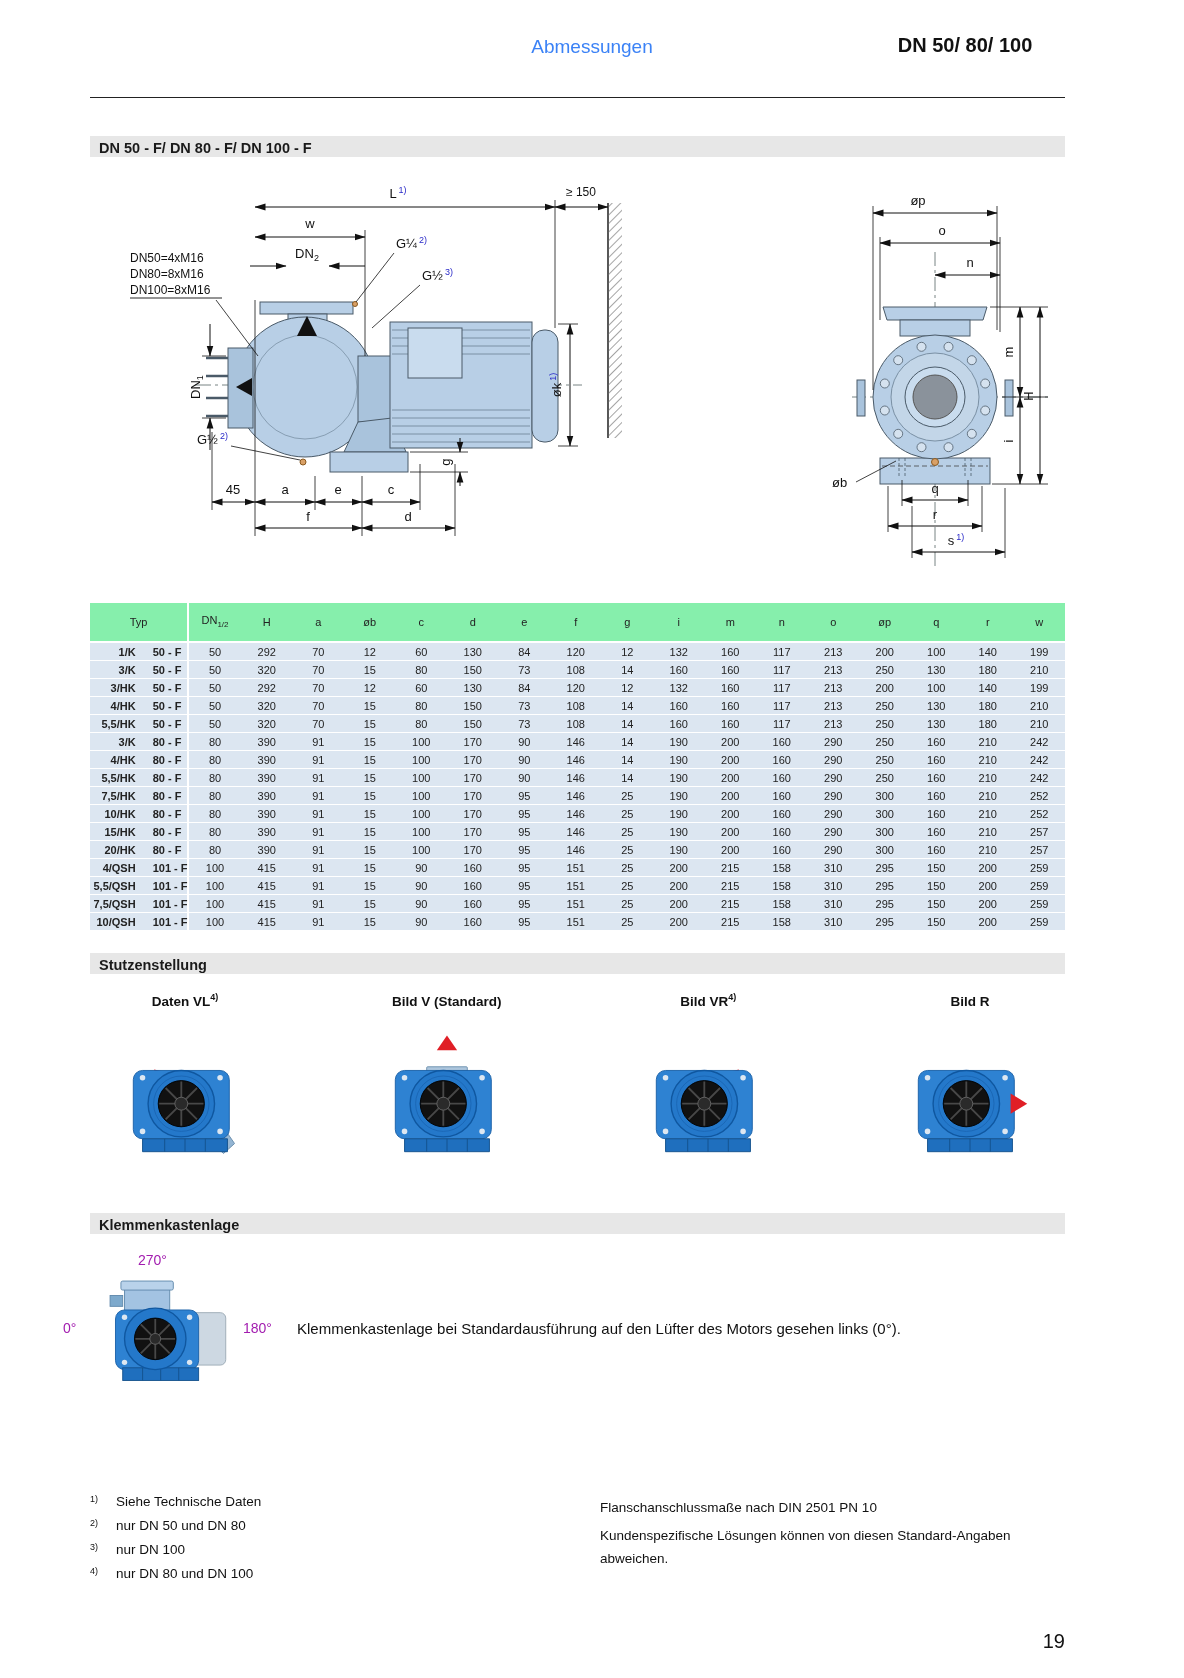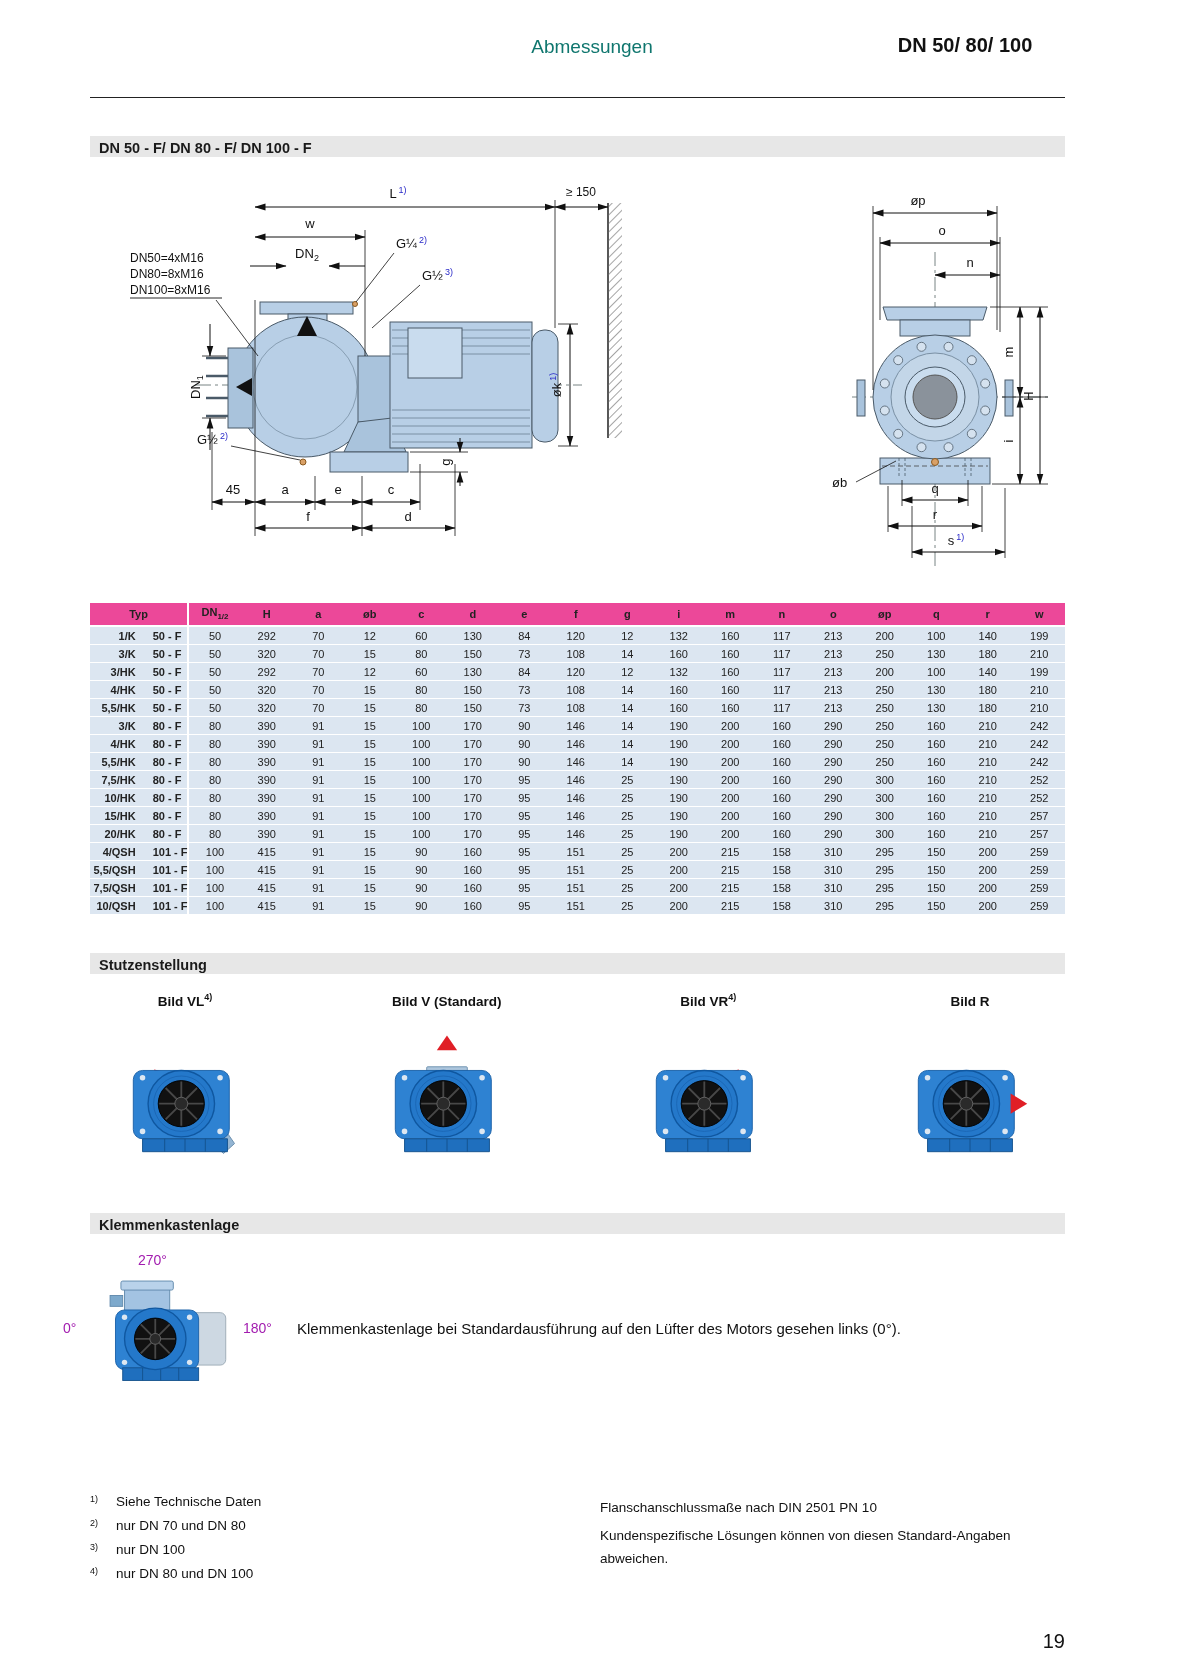--- a/index.html
+++ b/index.html
@@ -1,29 +1,29 @@
 <!DOCTYPE html>
 <html><head>
 <meta charset="utf-8">
 <style>
   html,body{margin:0;padding:0;background:#888;}
   .page{position:relative;width:1184px;height:1678px;background:#fff;overflow:hidden;
         font-family:"Liberation Sans","DejaVu Sans",sans-serif;color:#111;}
   .abs{position:absolute;}
   
-  .hdr-center{left:0;top:36px;width:1184px;text-align:center;font-size:19px;color:#0f766e;}
+  .hdr-center{left:0;top:36px;width:1184px;text-align:center;font-size:19px;color:#3b82f6;}
   .hdr-right{left:865px;top:34px;width:200px;text-align:center;font-size:20px;font-weight:bold;}
   .hdr-rule{left:90px;top:97px;width:975px;height:0;border-top:1.6px solid #222;}
   
   .bar{left:90px;width:975px;height:21px;background:#e7e7e7;font-weight:bold;font-size:14.5px;
        line-height:25px;padding-left:9px;box-sizing:border-box;color:#1a1a1a;}
   
   .dim-table{left:90px;top:603px;width:975px;}
   table{table-layout:fixed;width:975px;border-collapse:collapse;font-size:11px;color:#222;}
-  th{background:#ec4899;font-weight:bold;height:22px;padding:0;border-bottom:2px solid #fff;}
+  th{background:#86efac;font-weight:normal;height:22px;padding:8px;border-bottom:2px solid #fff;}
   th.typ-h{border-right:2px solid #fff;}
   td{background:#dce6f1;text-align:center;height:17px;padding:0 1px;border-bottom:1px solid #fff;}
   td.typ-cell{border-right:2px solid #fff;white-space:nowrap;}
   .typ-model{display:inline-block;width:47%;text-align:right;font-weight:bold;}
   .typ-size{display:inline-block;width:48%;text-align:left;padding-left:5px;font-weight:bold;box-sizing:border-box;margin-left:12px;}
   .hsub{font-size:8px;}
   
   svg text{font-family:"Liberation Sans","DejaVu Sans",sans-serif;font-size:13px;fill:#111;}
   .sup{font-size:9px;fill:#2a2ac8;}
   .subt{font-size:9px;fill:#111;}
@@ -622,21 +622,21 @@
       </symbol>
       <g id="flange-sym">
         <rect x="40" y="14" width="44" height="11" rx="1" fill="#adc6dd" stroke="#6d90ae"></rect>
         <polygon points="50,25 74,25 70,56 54,56" fill="#94b5d3" stroke="#6d90ae"></polygon>
       </g>
     </defs>
   </svg>
 
   <div class="abs figs">
     <div class="fig">
-      <div class="fig-label"><span>Bild VL</span><sup>4)</sup></div>
+      <div class="fig-label"><span>Daten VL</span><sup>4)</sup></div>
       <svg width="120" height="140" viewBox="0 0 130 150">
         <g transform="rotate(-42 65 92)">
           <use href="#flange-sym" x="3" y="52" transform="translate(3,52)"></use>
           <polygon points="65,42 54,58 76,58" fill="#e01f26"></polygon>
         </g>
         <use href="#pump-front-sym" x="3" y="52" width="124" height="96"></use>
       </svg>
     </div>
     <div class="fig">
       <div class="fig-label"><span>Bild V (Standard)</span><sup></sup></div>
@@ -698,21 +698,21 @@
   <div class="abs kk-angle" style="left:243px;top:1320px;">180°</div>
   <div class="abs kk-desc">Klemmenkastenlage bei Standardausführung auf den Lüfter des Motors gesehen links (0°).</div>
 
   <div class="abs fn-block">
     <div class="fn-row">
         <span class="fn-marker">1)</span>
         <span>Siehe Technische Daten</span>
       </div>
     <div class="fn-row">
         <span class="fn-marker">2)</span>
-        <span>nur DN 70 und DN 80</span>
+        <span>nur DN 50 und DN 80</span>
       </div>
     <div class="fn-row">
         <span class="fn-marker">3)</span>
         <span>nur DN 100</span>
       </div>
     <div class="fn-row">
         <span class="fn-marker">4)</span>
         <span>nur DN 80 und DN 100</span>
       </div>
   </div>

